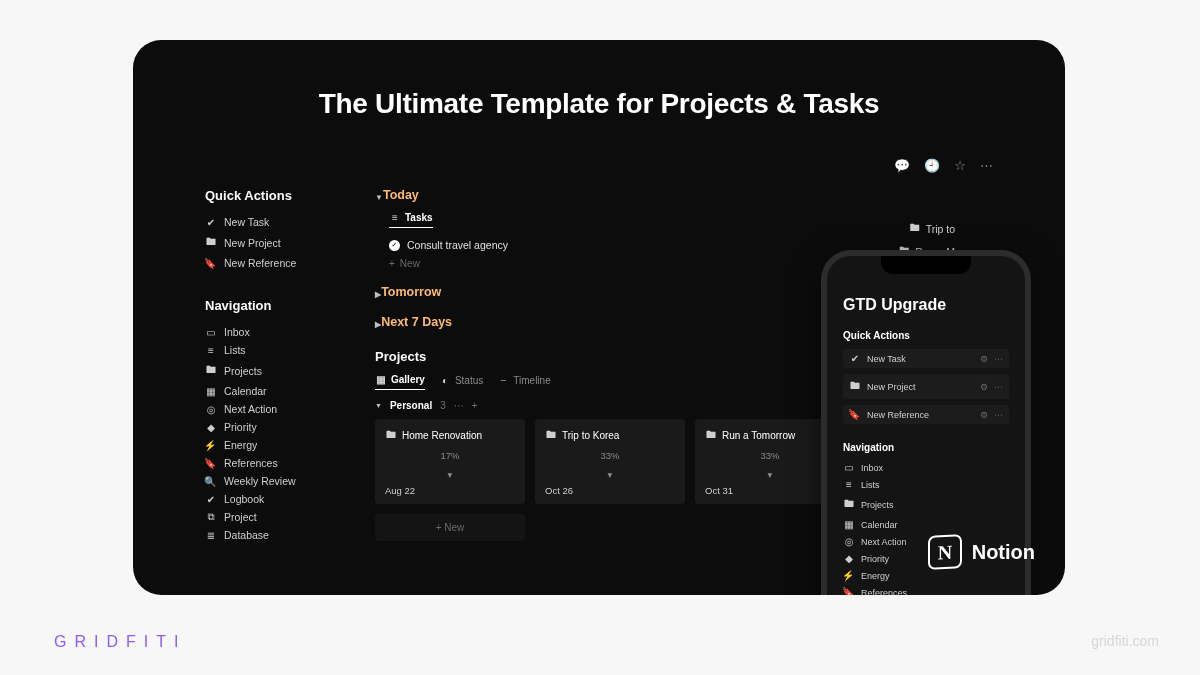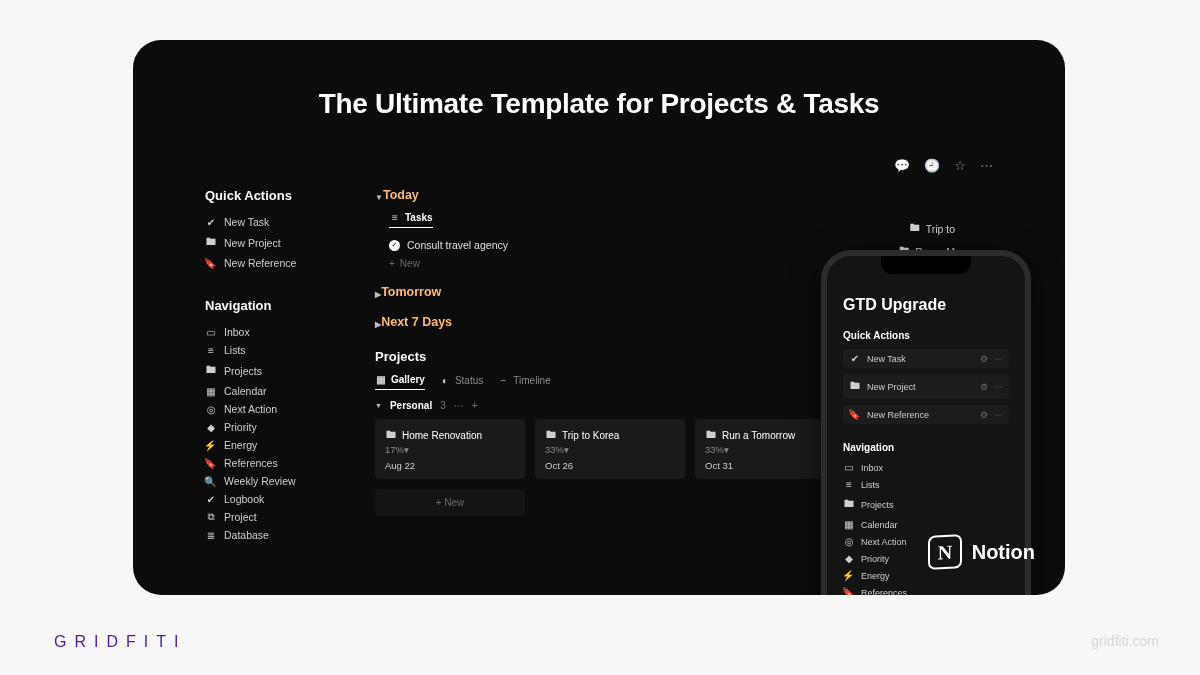--- a/index.html
+++ b/index.html
@@ -132,21 +132,21 @@
   .proj-group .tri { font-size:7px; }
   .proj-group .count { color:#6f6f6f; }
   .proj-group .dots { color:#6f6f6f; cursor:pointer;}
   .proj-group .plus { color:#6f6f6f; cursor:pointer;}
   .gallery-row { display:flex; gap:10px; margin-top:8px; }
   .proj-card {
     background:#1a1a1a; border-radius:4px; padding:8px 10px;
     width:150px; font-size:10px; color:#e0e0e0; cursor:pointer;
   }
   .proj-card .pc-title { display:flex; align-items:center; gap:5px; font-weight:500; color:#fff;}
-  .proj-card .pc-meta { color:#8a8a8a; font-size:9.5px; display:flex; align-items:center; gap:0;}
+  .proj-card .pc-meta { color:#8a8a8a; margin-top:6px; font-size:9.5px; display:flex; align-items:center; gap:8px;flex-direction:column;}
   .proj-card .pc-date { color:#cfcfcf; margin-top:5px; font-size:9.5px;}
   .new-card {
     margin-top:10px; background:#141414; border-radius:4px; width:150px;
     padding:8px; text-align:center; font-size:10px; color:#6a6a6a; cursor:pointer;
   }
   
   .phone {
     position:absolute;
     top:210px; right:34px;
     width:210px; height:380px;
@@ -181,21 +181,21 @@
   }
   .notion-mark {
     width:34px; height:34px; border:2.5px solid #fff; border-radius:7px;
     display:flex; align-items:center; justify-content:center;
     font-family: Georgia, serif; font-weight:700; font-size:20px;
     transform:skewY(-3deg);
   }
   
   .footer-left {
     position:absolute; left:54px; bottom:24px;
-    color:#4c1d95; font-size:16px; letter-spacing:8px; font-weight:400;
+    color:#8b5cf6; font-size:16px; letter-spacing:8px; font-weight:400;
   }
   .footer-right {
     position:absolute; right:41px; bottom:26px;
     color:#d6d6d6; font-size:14px; font-weight:400;
   }
 </style>
 </head>
 <body>
 
 <div class="card">

